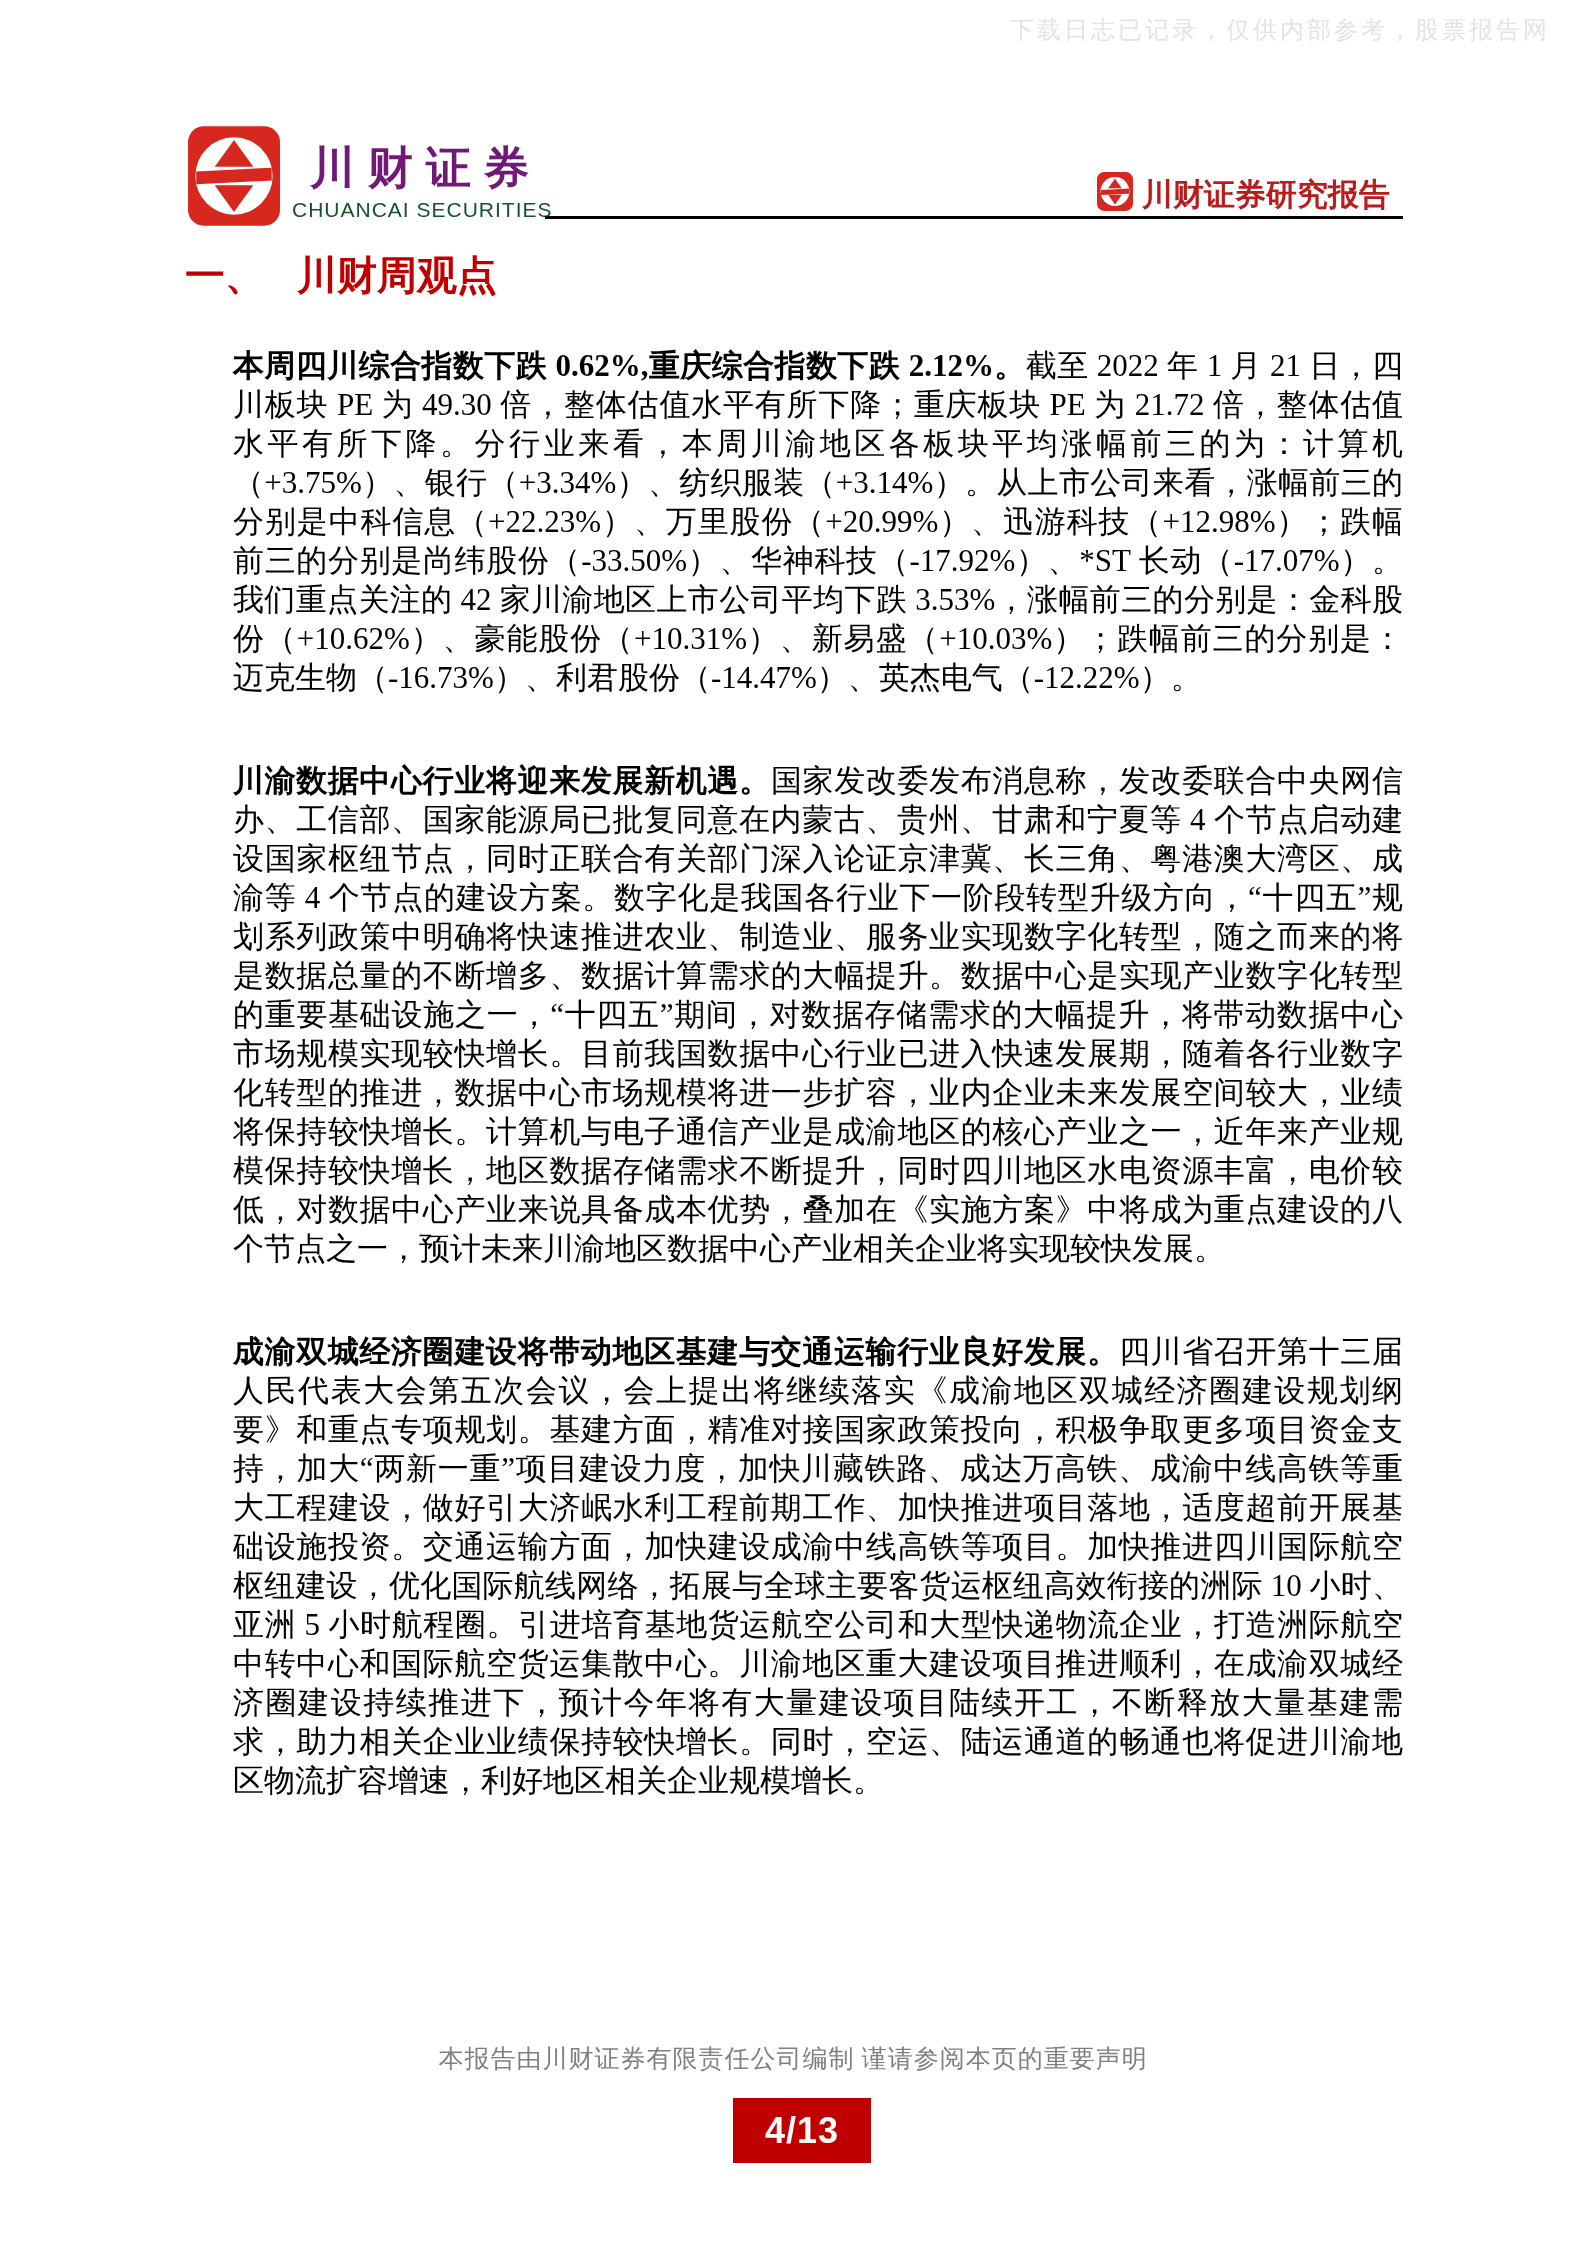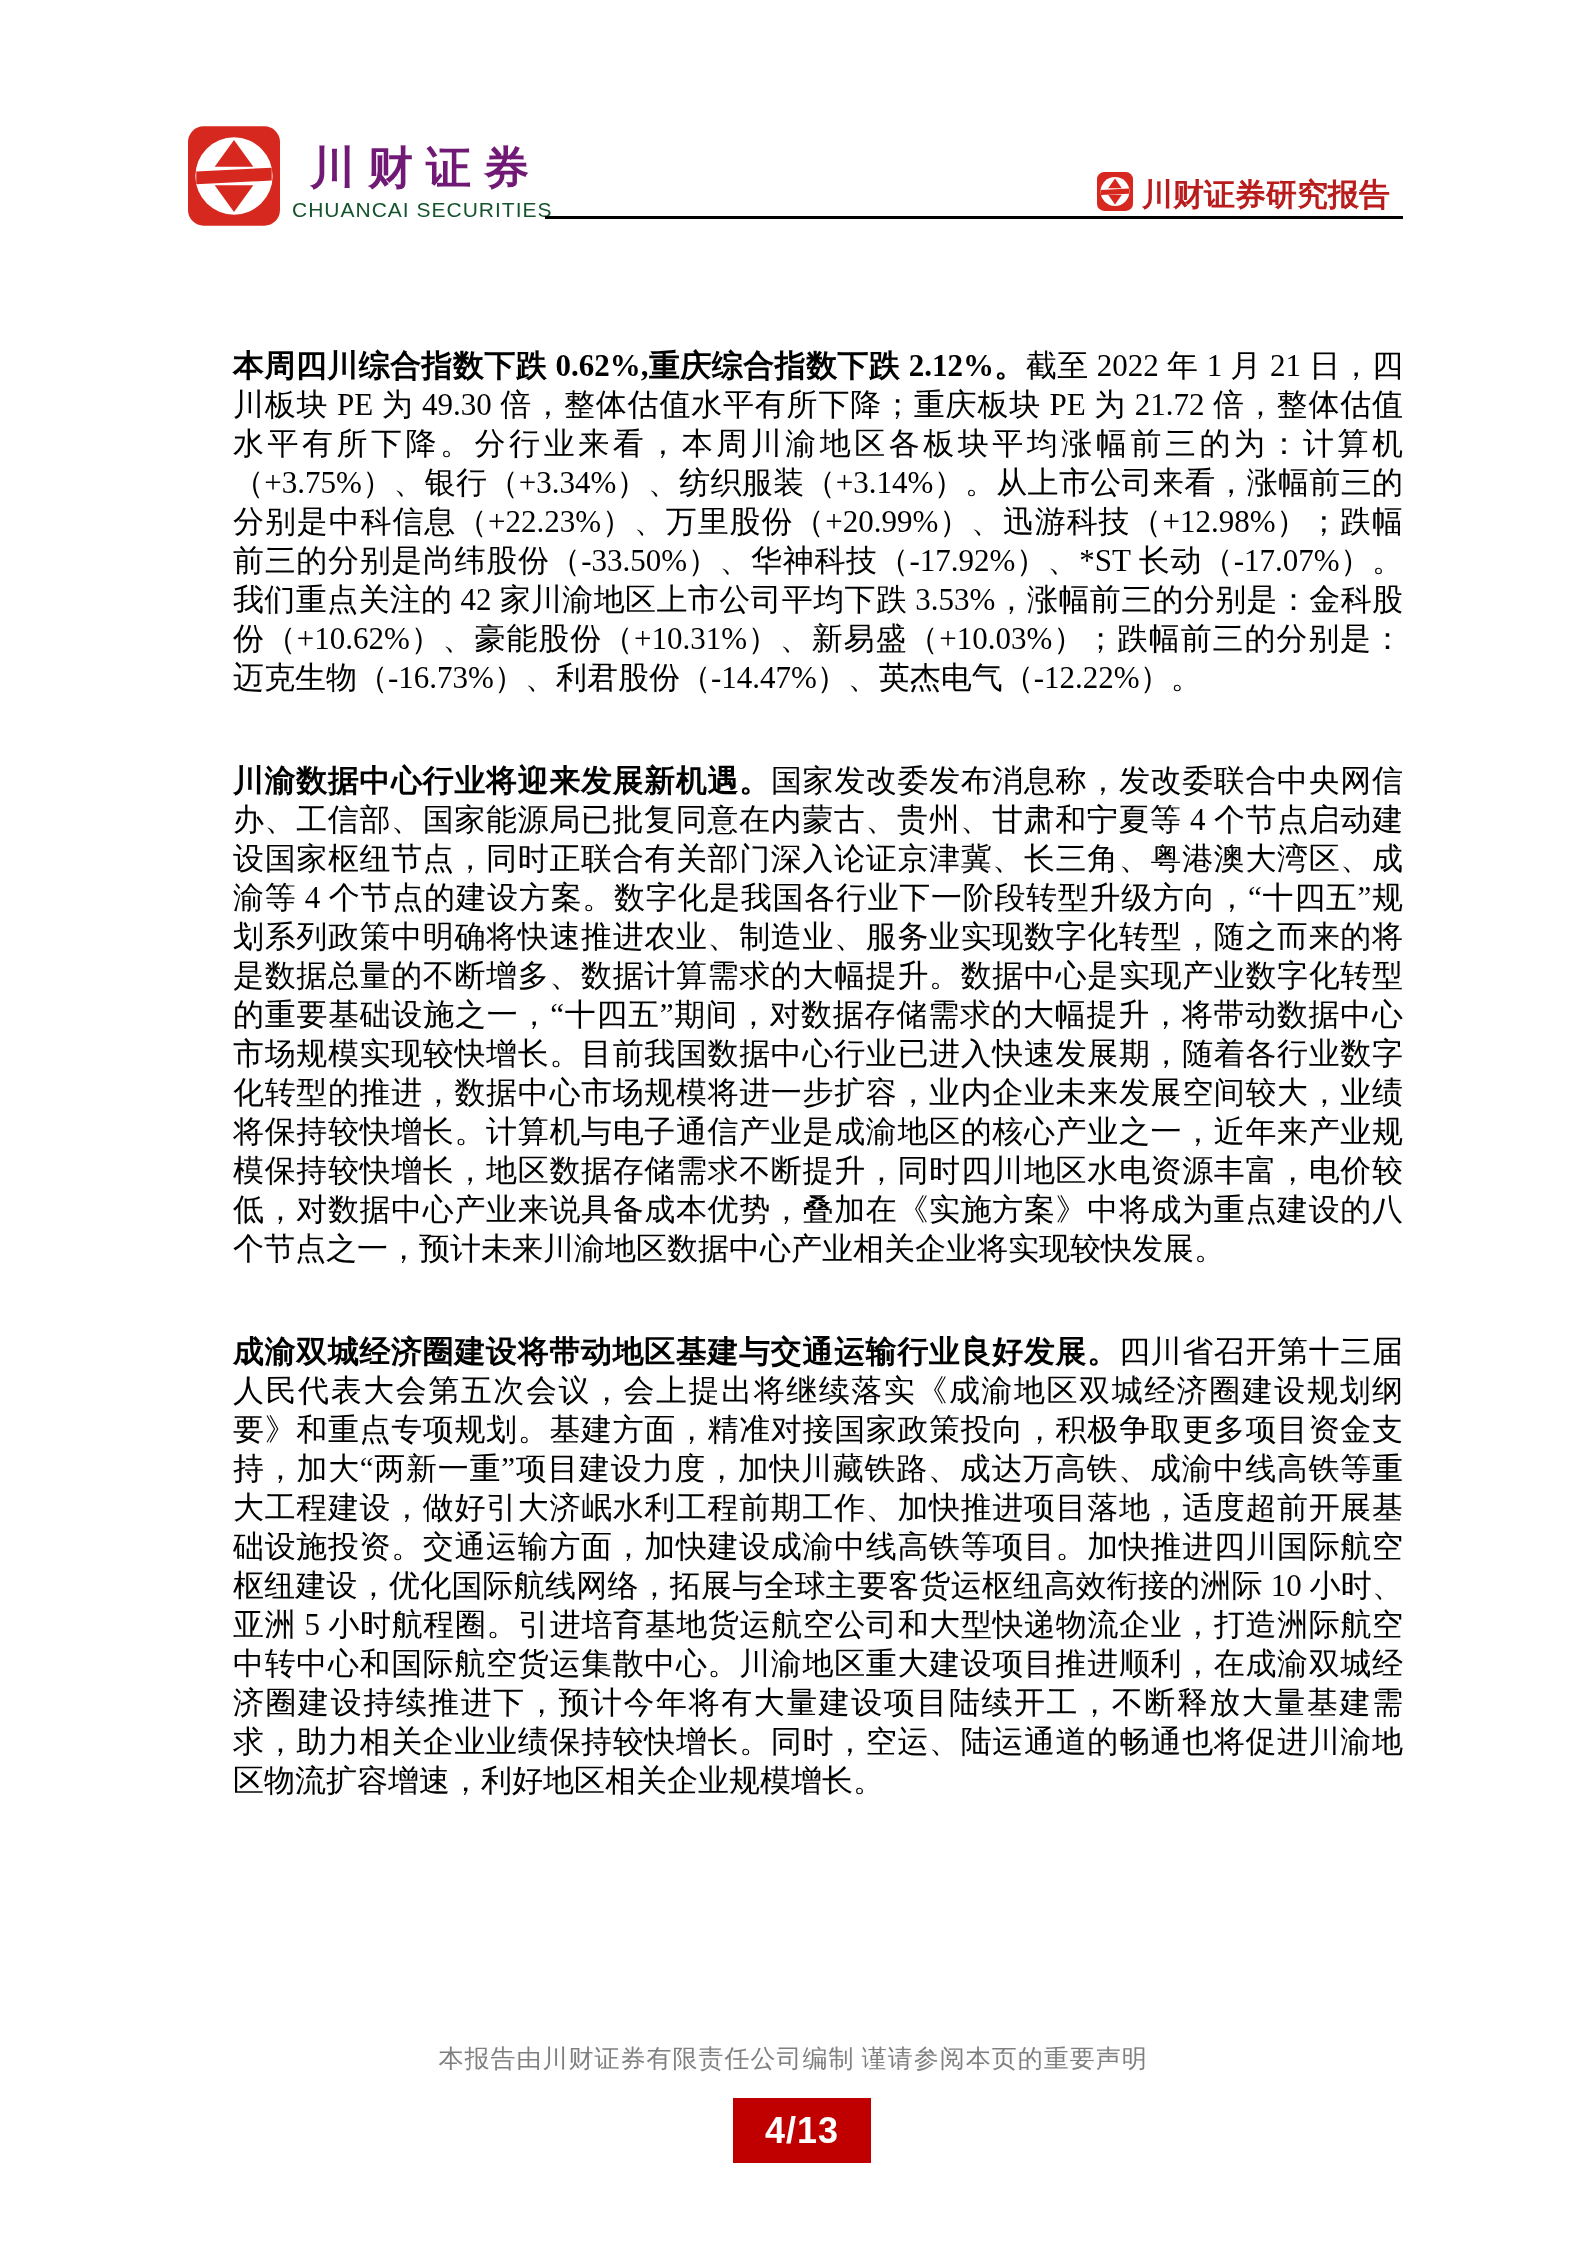--- a/index.html
+++ b/index.html
@@ -62,20 +62,21 @@
     display:flex;align-items:center;justify-content:center;
     font-size:36px;font-weight:700;letter-spacing:1px;
     font-family:"Liberation Sans","DejaVu Sans",sans-serif;
   }
 </style>
 </head>
 <body>
 
 <div class="page">
 
+  <div class="watermark">下载日志已记录，仅供内部参考，股票报告网</div>
 
   <svg class="logo-icon" viewBox="0 0 100 108" xmlns="http://www.w3.org/2000/svg">
     <rect x="0" y="0" width="100" height="108" rx="17" fill="#d7281f"></rect>
     <circle cx="50" cy="54" r="42" fill="#ffffff"></circle>
     <polygon points="50,15 29,44 71,44" fill="#d7281f"></polygon>
     <polygon points="9,49 91,45 91,59 9,63" fill="#d7281f"></polygon>
     <polygon points="50,93 29,64 71,64" fill="#d7281f"></polygon>
   </svg>
   <div class="brand-cn">川财证券</div>
   <div class="brand-en">CHUANCAI SECURITIES</div>
@@ -84,20 +85,23 @@
 
   <svg class="report-badge-icon" viewBox="0 0 100 108" xmlns="http://www.w3.org/2000/svg">
     <rect x="0" y="0" width="100" height="108" rx="20" fill="#d7281f"></rect>
     <circle cx="50" cy="54" r="40" fill="#ffffff"></circle>
     <polygon points="50,18 31,45 69,45" fill="#d7281f"></polygon>
     <polygon points="11,50 89,46 89,60 11,64" fill="#d7281f"></polygon>
     <polygon points="50,90 31,63 69,63" fill="#d7281f"></polygon>
   </svg>
   <div class="report-badge-label">川财证券研究报告</div>
 
+  <div class="section-heading">
+    <span class="sec-number">一、</span><span class="sec-title">川财周观点</span>
+  </div>
 
   <div class="content">
     <p><span class="lead">本周四川综合指数下跌 0.62%,重庆综合指数下跌 2.12%。</span><span>截至 2022 年 1 月 21 日，四川板块 PE 为 49.30 倍，整体估值水平有所下降；重庆板块 PE 为 21.72 倍，整体估值水平有所下降。分行业来看，本周川渝地区各板块平均涨幅前三的为：计算机（+3.75%）、银行（+3.34%）、纺织服装（+3.14%）。从上市公司来看，涨幅前三的分别是中科信息（+22.23%）、万里股份（+20.99%）、迅游科技（+12.98%）；跌幅前三的分别是尚纬股份（-33.50%）、华神科技（-17.92%）、*ST 长动（-17.07%）。我们重点关注的 42 家川渝地区上市公司平均下跌 3.53%，涨幅前三的分别是：金科股份（+10.62%）、豪能股份（+10.31%）、新易盛（+10.03%）；跌幅前三的分别是：迈克生物（-16.73%）、利君股份（-14.47%）、英杰电气（-12.22%）。</span></p>
     <p><span class="lead">川渝数据中心行业将迎来发展新机遇。</span><span>国家发改委发布消息称，发改委联合中央网信办、工信部、国家能源局已批复同意在内蒙古、贵州、甘肃和宁夏等 4 个节点启动建设国家枢纽节点，同时正联合有关部门深入论证京津冀、长三角、粤港澳大湾区、成渝等 4 个节点的建设方案。数字化是我国各行业下一阶段转型升级方向，“十四五”规划系列政策中明确将快速推进农业、制造业、服务业实现数字化转型，随之而来的将是数据总量的不断增多、数据计算需求的大幅提升。数据中心是实现产业数字化转型的重要基础设施之一，“十四五”期间，对数据存储需求的大幅提升，将带动数据中心市场规模实现较快增长。目前我国数据中心行业已进入快速发展期，随着各行业数字化转型的推进，数据中心市场规模将进一步扩容，业内企业未来发展空间较大，业绩将保持较快增长。计算机与电子通信产业是成渝地区的核心产业之一，近年来产业规模保持较快增长，地区数据存储需求不断提升，同时四川地区水电资源丰富，电价较低，对数据中心产业来说具备成本优势，叠加在《实施方案》中将成为重点建设的八个节点之一，预计未来川渝地区数据中心产业相关企业将实现较快发展。</span></p>
     <p><span class="lead">成渝双城经济圈建设将带动地区基建与交通运输行业良好发展。</span><span>四川省召开第十三届人民代表大会第五次会议，会上提出将继续落实《成渝地区双城经济圈建设规划纲要》和重点专项规划。基建方面，精准对接国家政策投向，积极争取更多项目资金支持，加大“两新一重”项目建设力度，加快川藏铁路、成达万高铁、成渝中线高铁等重大工程建设，做好引大济岷水利工程前期工作、加快推进项目落地，适度超前开展基础设施投资。交通运输方面，加快建设成渝中线高铁等项目。加快推进四川国际航空枢纽建设，优化国际航线网络，拓展与全球主要客货运枢纽高效衔接的洲际 10 小时、亚洲 5 小时航程圈。引进培育基地货运航空公司和大型快递物流企业，打造洲际航空中转中心和国际航空货运集散中心。川渝地区重大建设项目推进顺利，在成渝双城经济圈建设持续推进下，预计今年将有大量建设项目陆续开工，不断释放大量基建需求，助力相关企业业绩保持较快增长。同时，空运、陆运通道的畅通也将促进川渝地区物流扩容增速，利好地区相关企业规模增长。</span></p>
   </div>
 
   <div class="footer-disclaimer">本报告由川财证券有限责任公司编制  谨请参阅本页的重要声明</div>
   <div class="page-badge">4/13</div>
 

